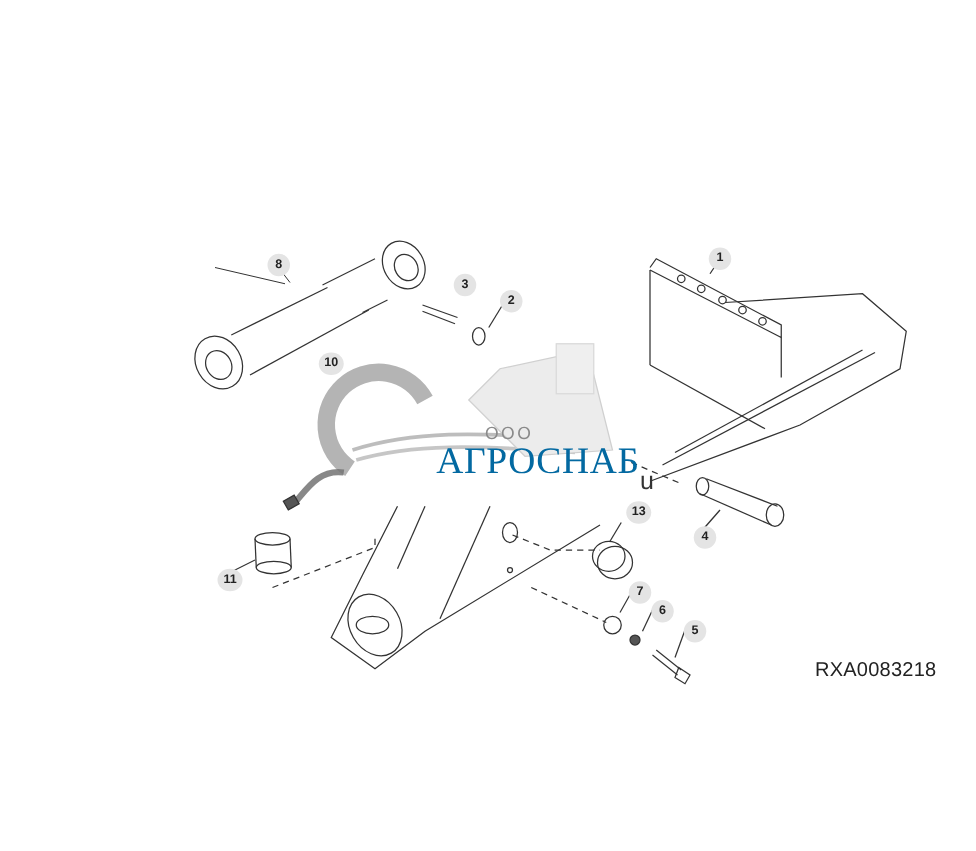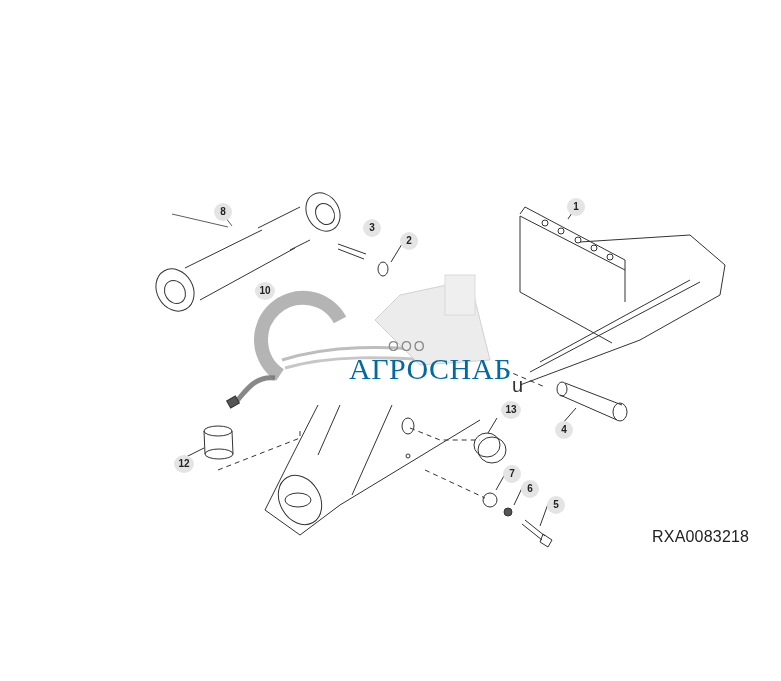--- a/index.html
+++ b/index.html
@@ -118,21 +118,21 @@
 
   <div class="callout" style="left:567px;top:198px;">1</div>
   <div class="callout" style="left:400px;top:232px;">2</div>
   <div class="callout" style="left:363px;top:219px;">3</div>
   <div class="callout" style="left:555px;top:421px;">4</div>
   <div class="callout" style="left:547px;top:496px;">5</div>
   <div class="callout" style="left:521px;top:480px;">6</div>
   <div class="callout" style="left:503px;top:465px;">7</div>
   <div class="callout" style="left:214px;top:203px;">8</div>
   <div class="callout" style="left:255px;top:282px;width:20px;">10</div>
-  <div class="callout" style="left:174px;top:455px;width:20px;">12</div>
+  <div class="callout" style="left:174px;top:455px;width:20px;">11</div>
   <div class="callout" style="left:501px;top:401px;width:20px;">13</div>
 
   <div class="wm-ooo">ООО</div>
   <div class="wm-name">АГРОСНАБ</div>
   <div class="stray">u</div>
 
   <div class="figid">RXA0083218</div>
 </div>
 
 </body></html>

